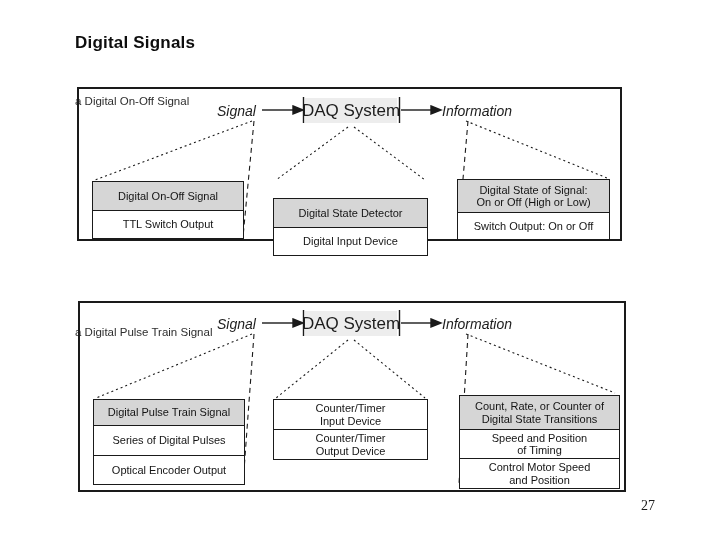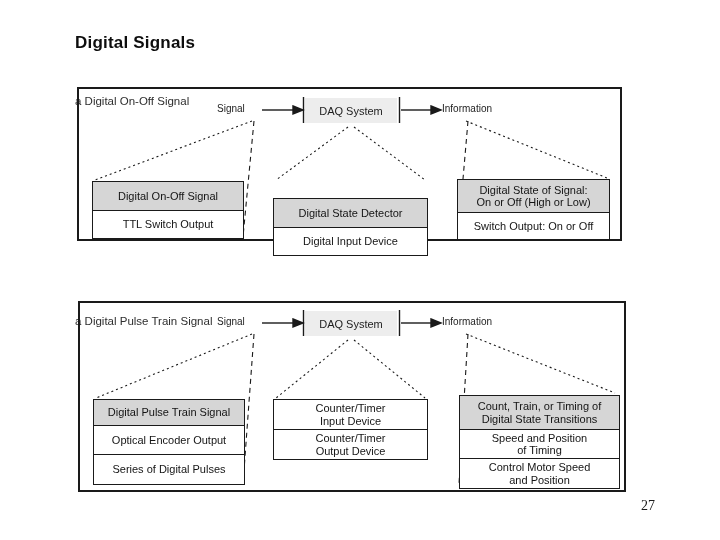--- a/index.html
+++ b/index.html
@@ -10,25 +10,25 @@
     background: #ffffff;
     font-family: "Liberation Sans", sans-serif;
     color: #161616;
     overflow: hidden;
   }
   .abs { position: absolute; }
   .lines { left:0; top:0; pointer-events:none; }
   .title { font-size: 17px; font-weight: bold; letter-spacing: .2px; color:#0d0d0d; }
   .dlabel { font-size: 11.5px; color: #2e2e2e; margin-top: 32px; }
   .obox { border: 2px solid #1a1a1a; background: transparent; }
-  .flowtext { font-size: 10px; color:#1d1d1d; white-space: nowrap; }
+  .flowtext { font-size: 14px; color:#1d1d1d; white-space: nowrap; font-style: italic; }
   .daqbox {
     background: #ededed;
     display: flex; align-items: center; justify-content: center;
-    font-size: 11px; color:#1d1d1d; white-space: nowrap;
+    font-size: 17px; color:#1d1d1d; white-space: nowrap;
   }
   .tbl { border: 1.5px solid #1a1a1a; background:#ffffff; }
   .cell {
     display: flex; flex-direction: column;
     align-items: center; justify-content: center;
     font-size: 11px; line-height: 12.5px;
     text-align: center; color:#141414;
     padding: 0 2px;
   }
   .cell + .cell { border-top: 1.5px solid #1a1a1a; }
@@ -110,54 +110,54 @@
   <div class="abs tbl" style="left:457px; top:179px; width:153px">
     <div class="cell hdr" style="height:32px">
       <span>Digital State of Signal:</span>
       <span>On or Off (High or Low)</span>
     </div>
     <div class="cell" style="height:27px">
       <span>Switch Output: On or Off</span>
     </div>
   </div>
 
-  <div class="abs dlabel" style="left:75px; top:283px">a Digital Pulse Train Signal</div>
+  <div class="abs dlabel" style="left:75px; top:294px">a Digital Pulse Train Signal</div>
 
   <div class="abs obox" style="left:78px; top:301px; width:548px; height:191px"></div>
 
   <div class="abs flowtext" style="left:217px; top:316px">Signal</div>
   <div class="abs daqbox" style="left:305px; top:311px; width:92px; height:25px">DAQ System</div>
   <div class="abs flowtext" style="left:442px; top:316px">Information</div>
 
   <div class="abs tbl" style="left:93px; top:399px; width:152px">
     <div class="cell hdr" style="height:25px">
       <span>Digital Pulse Train Signal</span>
     </div>
+    <div class="cell" style="height:30px">
+      <span>Series of Digital Pulses</span>
+    </div>
     <div class="cell" style="height:29px">
       <span>Optical Encoder Output</span>
-    </div>
-    <div class="cell" style="height:30px">
-      <span>Series of Digital Pulses</span>
     </div>
   </div>
 
   <div class="abs tbl" style="left:273px; top:399px; width:155px">
     <div class="cell" style="height:29px">
       <span>Counter/Timer</span>
       <span>Input Device</span>
     </div>
     <div class="cell" style="height:30px">
       <span>Counter/Timer</span>
       <span>Output Device</span>
     </div>
   </div>
 
   <div class="abs tbl" style="left:459px; top:395px; width:161px">
     <div class="cell hdr" style="height:33px">
-      <span>Count, Train, or Timing of</span>
+      <span>Count, Rate, or Counter of</span>
       <span>Digital State Transitions</span>
     </div>
     <div class="cell" style="height:29px">
       <span>Speed and Position</span>
       <span>of Timing</span>
     </div>
     <div class="cell" style="height:30px">
       <span>Control Motor Speed</span>
       <span>and Position</span>
     </div>

